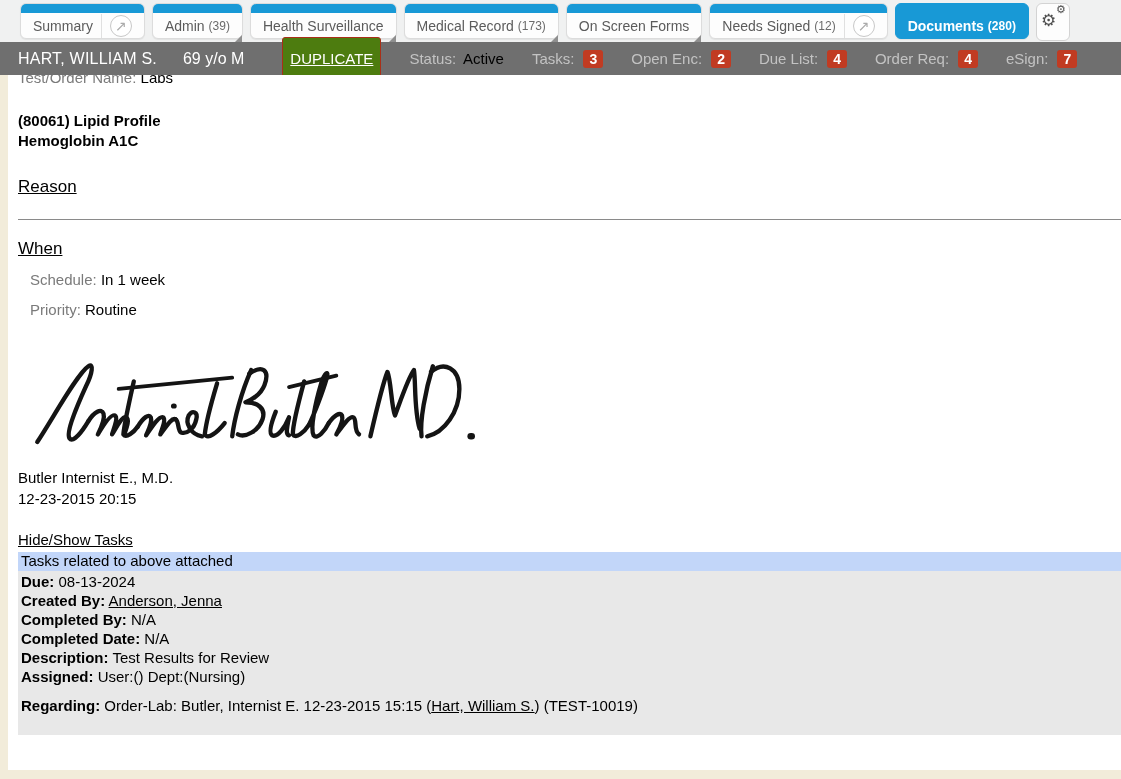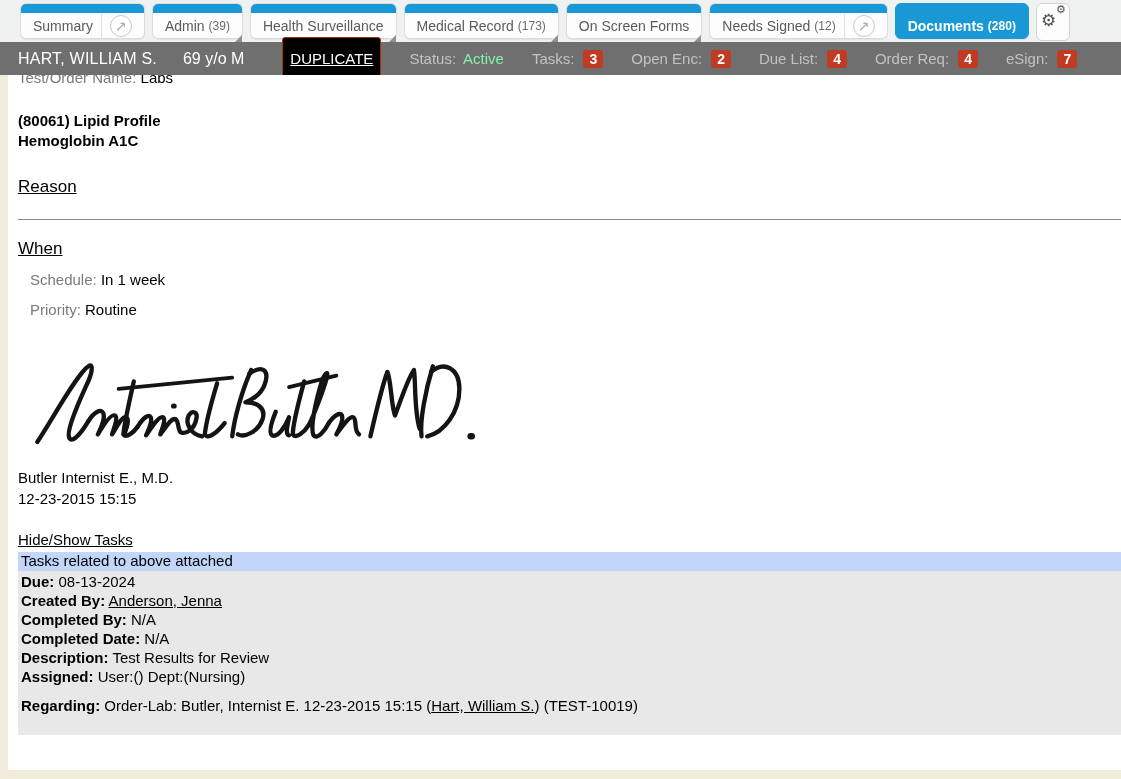--- a/index.html
+++ b/index.html
@@ -26,24 +26,24 @@
              border-radius:6px; display:flex; align-items:center; justify-content:center; cursor:pointer; }
   .gears { position:relative; width:22px; height:22px; color:#4f4f4f; }
   .gears .g1 { position:absolute; left:-1px; top:-1px; font-size:17px; }
   .gears .g2 { position:absolute; right:-2px; top:-8px; font-size:11px; }
 
   
   .banner { position:absolute; top:42px; left:0; width:1121px; height:33px; background:#6f6f6f;
             display:flex; align-items:center; padding:0 10px 0 18px; color:#fff; font-size:15px; gap:0; }
   .pname { font-size:16px; letter-spacing:.2px; }
   .pdemo { margin-left:26px; font-size:16px; }
-  .dup { margin-left:38px; background:#000000; border:1px solid #a92f18; color:#fff; padding:12px 7px;
+  .dup { margin-left:38px; background:#4d7c0f; border:1px solid #a92f18; color:#fff; padding:12px 7px;
          border-radius:3px; text-decoration:underline; font-size:15px; cursor:pointer; }
   .blabel { color:#c3c3c3; margin-left:28px; }
-  .bvalue { color:#86efac; margin-left:7px; }
+  .bvalue { color:#000000; margin-left:7px; }
   .badge { background:#c13b22; color:#fff; font-weight:bold; font-size:14px; border-radius:3px;
            padding:1px 6px; margin-left:9px; cursor:pointer; }
 
   
   .frame { position:absolute; top:75px; left:0; right:0; bottom:0; background:#f2ecda; }
   .panel { position:absolute; top:0; left:8px; right:0; bottom:9px; background:#fff; overflow:hidden;
            padding-left:10px; font-size:15px; color:#000; }
   .clipline { margin-top:-7px; line-height:20px; }
   .glabel { color:#7a7a7a; }
   .boldline { font-weight:bold; line-height:20px; }
@@ -176,21 +176,21 @@
       <path d="M314,74 C320,66 326,62 328,66 C330,72 324,82 322,86 C328,78 336,66 340,68 C344,70 340,82 346,86"></path>
       <path d="M272,36 L322,24" stroke-width="4"></path>
       <path d="M358,88 C364,62 372,30 376,20 C380,30 380,56 384,66 C390,50 398,26 404,18 C406,30 404,60 410,80"></path>
       <path d="M424,14 C416,40 410,72 412,88"></path>
       <path d="M422,20 C436,8 452,16 452,38 C452,62 436,84 418,88"></path>
       <path d="M464,88 l1,0" stroke-width="7"></path>
     </g>
   </svg>
 
   <div class="signame">Butler Internist E., M.D.</div>
-  <div class="signame" style="margin-top:0;">12-23-2015 15:15</div>
+  <div class="signame" style="margin-top:0;">12-23-2015 20:15</div>
 
   
   <a class="linkish toggle">Hide/Show Tasks</a>
 
   <div class="taskhead">Tasks related to above attached</div>
 
   <div class="taskpanel">
     <div class="tline">
       <b>Due:</b>
       <span>08-13-2024</span>

